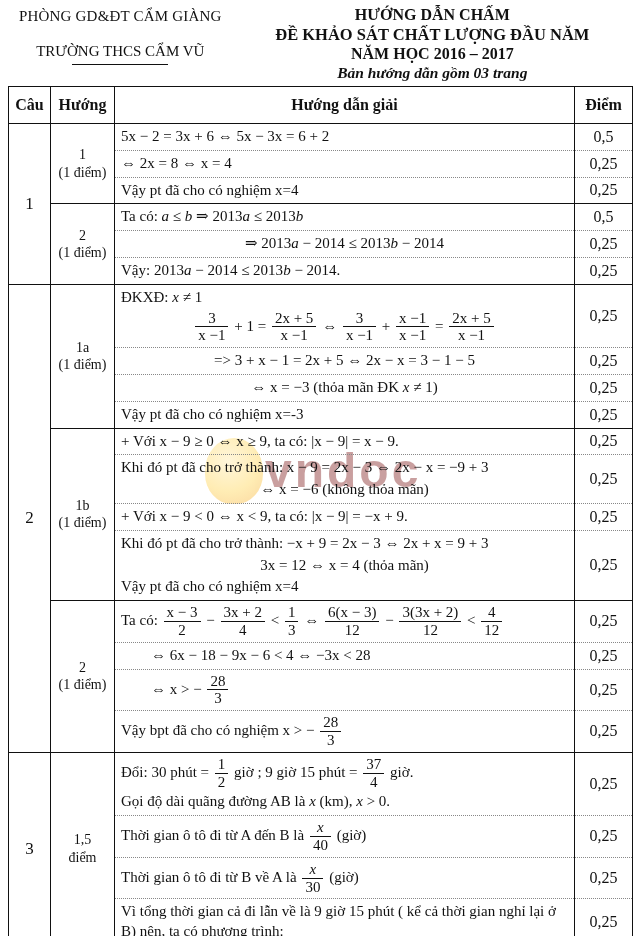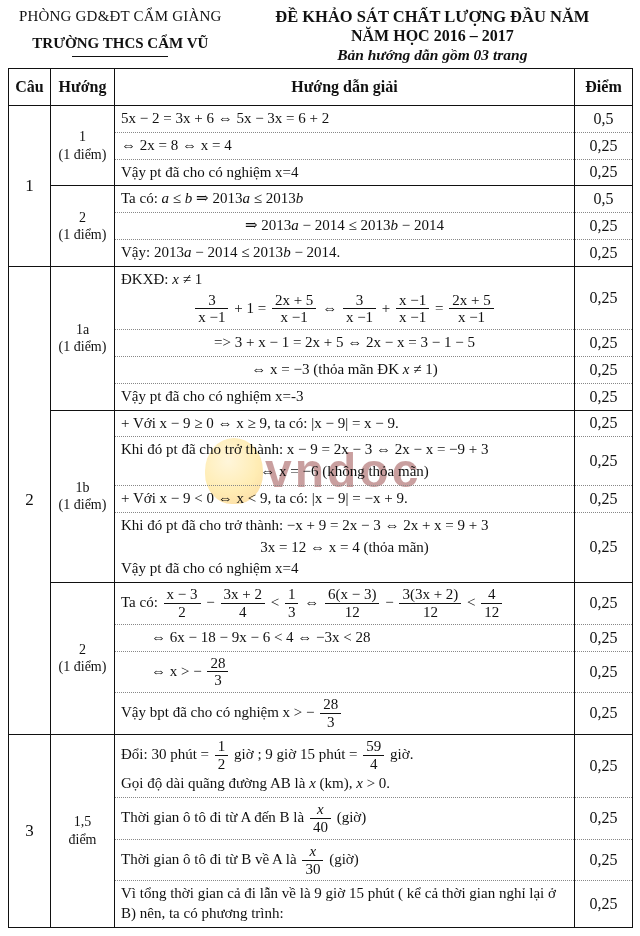--- a/index.html
+++ b/index.html
@@ -11,21 +11,21 @@
     color:#111;
     font-family:"Liberation Serif","DejaVu Serif",serif;
     overflow:hidden;
     box-sizing:border-box;
     padding:6px 8px 0 8px;
   }
   
   .doc-header{display:flex;align-items:flex-start;}
   .hdr-left{width:36%;text-align:center;padding-top:2px;}
   .hdr-left .l1{font-size:15px;letter-spacing:.2px;}
-  .hdr-left .l2{font-size:15px;font-weight:bold;margin-top:10px;}
+  .hdr-left .l2{font-size:15px;font-weight:normal;margin-top:18px;}
   .hdr-left .rule{width:96px;height:0;border-bottom:1.4px solid #111;margin:4px auto 0 auto;}
   .hdr-right{width:64%;text-align:center;}
   .hdr-right .r1{font-size:16px;font-weight:bold;}
   .hdr-right .r2{font-size:16.5px;font-weight:bold;margin-top:1px;}
   .hdr-right .r3{font-size:16px;font-weight:bold;margin-top:0;}
   .hdr-right .r4{font-size:16.5px;font-weight:bold;margin-top:1px;}
   .hdr-right .r5{font-size:15.5px;font-weight:bold;font-style:italic;margin-top:1px;}
   
   .watermark{
     position:absolute;top:438px;left:205px;
@@ -84,20 +84,21 @@
 
 <div class="page">
 
   <div class="doc-header">
     <div class="hdr-left">
       <div class="l1">PHÒNG GD&amp;ĐT CẨM GIÀNG</div>
       <div class="l2">TRƯỜNG THCS CẨM VŨ</div>
       <div class="rule"></div>
     </div>
     <div class="hdr-right">
+      <div class="r1">HƯỚNG DẪN CHẤM</div>
       <div class="r2">ĐỀ KHẢO SÁT CHẤT LƯỢNG ĐẦU NĂM</div>
       <div class="r3">NĂM HỌC 2016 – 2017</div>
       <div class="r5">Bản hướng dẫn gồm  03 trang</div>
     </div>
   </div>
 
   <div class="watermark">
     <span class="wm-chick"></span>
     <span class="wm-text">vndoc</span>
   </div>
@@ -252,21 +253,21 @@
           </td>
           <td class="score-cell">0,25</td>
         </tr>
         <tr class="part-start">
           <td class="cau-cell" rowspan="4">3</td>
           <td class="phan-cell" rowspan="4">
             <div>1,5</div>
             <div>điểm</div>
           </td>
           <td class="sol-cell">
-            <div class="mline">Đổi: 30 phút = <span class="frac"><span class="num">1</span><span class="den">2</span></span> giờ ; 9 giờ 15 phút = <span class="frac"><span class="num">59</span><span class="den">4</span></span> giờ.</div>
+            <div class="mline">Đổi: 30 phút = <span class="frac"><span class="num">1</span><span class="den">2</span></span> giờ ; 9 giờ 15 phút = <span class="frac"><span class="num">37</span><span class="den">4</span></span> giờ.</div>
             <div class="mline">Gọi độ dài quãng đường AB là  <i>x</i> (km),  <i>x</i> &gt; 0.</div>
           </td>
           <td class="score-cell">0,25</td>
         </tr>
         <tr class="sub-row">
           <td class="sol-cell">
             <div class="mline">Thời gian ô tô đi từ A đến B là <span class="frac"><span class="num it">x</span><span class="den">40</span></span> (giờ)</div>
           </td>
           <td class="score-cell">0,25</td>
         </tr>

